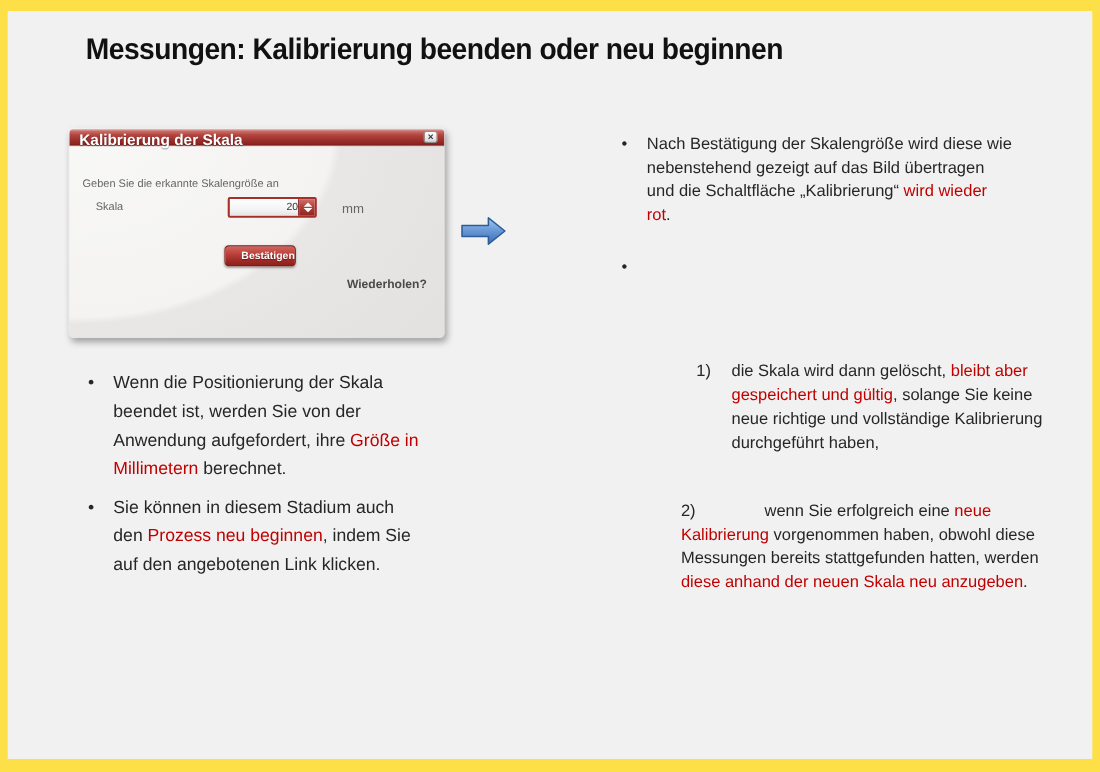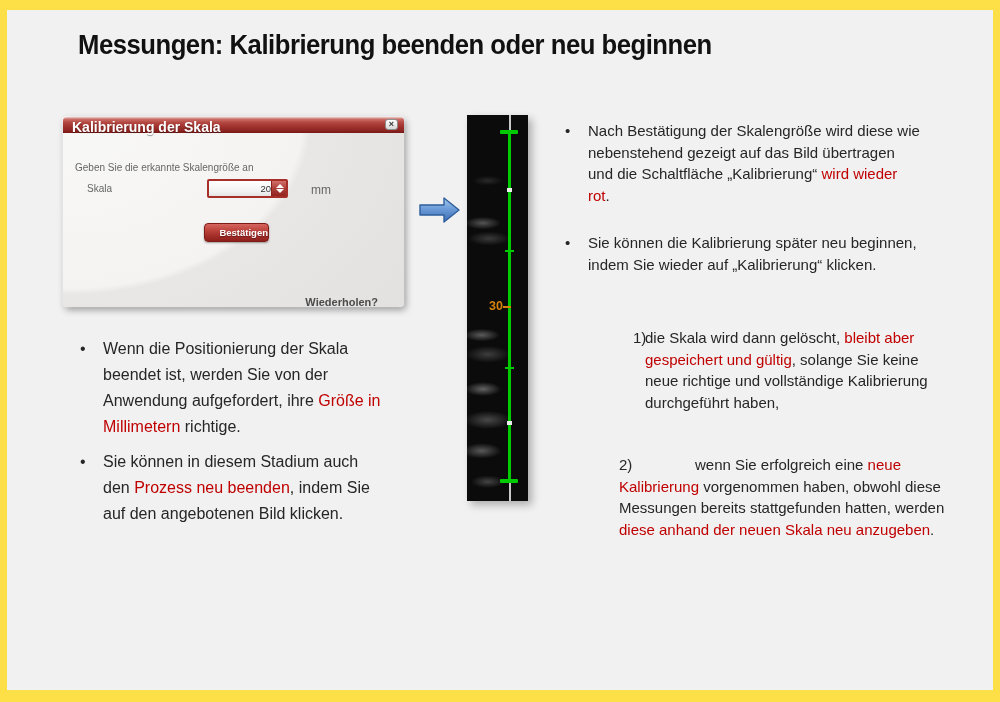--- a/index.html
+++ b/index.html
@@ -26,21 +26,21 @@
     font-size:9.5px;color:#333;padding:2px 0 0 3px;text-align:right;}
   .spin-buttons{position:absolute;right:0;top:0;bottom:0;width:15px;background:linear-gradient(180deg,#d2706b 0%,#b0423c 45%,#92241f 100%);border-left:1px solid #8c1f1b;}
   .spin-up,.spin-down{position:absolute;left:3.5px;width:0;height:0;border-left:4px solid transparent;border-right:4px solid transparent;}
   .spin-up{top:3px;border-bottom:4px solid #fff;}
   .spin-down{bottom:3px;border-top:4px solid #fff;}
   .dialog-unit{position:absolute;left:232px;top:66px;font-size:12px;color:#666;margin-left:16px;}
   .confirm-btn{position:absolute;left:141px;top:106px;width:65px;height:19px;border:1px solid #7e1b17;border-radius:4px;
     background:linear-gradient(180deg,#d4655e 0%,#bb423b 40%,#a02a25 75%,#8e211d 100%);
     color:#fff;font-size:9.5px;font-weight:bold;text-align:right;line-height:17px;text-shadow:0 1px 1px rgba(0,0,0,.4);
     box-shadow:0 1px 2px rgba(0,0,0,.35);cursor:default;}
-  .repeat-link{position:absolute;right:26px;top:136px;font-size:11px;font-weight:bold;color:#4b4b4b;cursor:default;margin-top:43px;}
+  .repeat-link{position:absolute;right:16px;top:136px;font-size:11px;font-weight:bold;color:#4b4b4b;cursor:default;}
 
   
   .flow-arrow{position:absolute;left:412px;top:186px;width:42px;height:28px;}
 
   
   .ultrasound{position:absolute;left:460px;top:105px;width:61px;height:386px;
     box-shadow:4px 4px 8px rgba(0,0,0,.28);
     background:
       radial-gradient(22px 7px at 34% 17%, rgba(110,110,110,.30), transparent 70%),
       radial-gradient(26px 9px at 26% 28%, rgba(185,185,185,.42), transparent 70%),
@@ -63,21 +63,21 @@
 
   
   .txt{color:#262626;}
   .red{color:#c00000;}
   .bullet-item{position:absolute;}
   .bullet-dot{position:absolute;left:-23px;top:0;}
   .left-col .bullet-item{width:278px;font-size:16px;line-height:26px;}
   .right-col .bullet-item{width:334px;font-size:15px;line-height:21.5px;}
   .numbered-item{position:absolute;font-size:15px;line-height:21.5px;}
   .numbered-item .num-hang{position:absolute;left:0;top:0;}
-  .numbered-item .num-body{margin-left:12px;width:290px;}
+  .numbered-item .num-body{margin-left:32px;width:290px;}
   .numbered-item.tabbed{width:334px;}
   .numbered-item.tabbed .num-inline{display:inline-block;width:76px;}
 </style>
 </head>
 <body>
 
 <div class="stage">
   <div class="slide">
 
     <div class="slide-title">Messungen: Kalibrierung beenden oder neu beginnen</div>
@@ -105,52 +105,39 @@
       <defs>
         <linearGradient id="ag" x1="0" y1="0" x2="0" y2="1">
           <stop offset="0" stop-color="#a8cbf0"></stop>
           <stop offset="0.45" stop-color="#6c9bd8"></stop>
           <stop offset="1" stop-color="#3c6cb4"></stop>
         </linearGradient>
       </defs>
       <polygon points="1,9 25,9 25,2 40,14 25,26 25,19 1,19" fill="url(#ag)" stroke="#2d5e9b" stroke-width="1.4" stroke-linejoin="round"></polygon>
     </svg>
 
-    <div class="ultrasound">
-      <div class="us-whiteline"></div>
-      <div class="us-greenline"></div>
-      <div class="us-tbar top"></div>
-      <div class="us-tbar bottom"></div>
-      <div class="us-dot" style="top:73px"></div>
-      <div class="us-tick" style="top:135px"></div>
-      <div class="us-orangetick"></div>
-      <div class="us-tick" style="top:252px"></div>
-      <div class="us-dot" style="top:306px"></div>
-      <div class="us-scale-label">30</div>
-    </div>
 
     <div class="left-col txt">
       <div class="bullet-item" style="left:96px;top:326px">
         <span class="bullet-dot">•</span>
-        <span><span>Wenn die Positionierung der Skala beendet ist, werden Sie von der Anwendung aufgefordert, ihre </span><span class="red">Größe in Millimetern</span><span> richtige.</span></span>
+        <span><span>Wenn die Positionierung der Skala beendet ist, werden Sie von der Anwendung aufgefordert, ihre </span><span class="red">Größe in Millimetern</span><span> berechnet.</span></span>
       </div>
       <div class="bullet-item" style="left:96px;top:439px">
         <span class="bullet-dot">•</span>
-        <span><span>Sie können in diesem Stadium auch den </span><span class="red">Prozess neu beenden</span><span>, indem Sie auf den angebotenen Bild klicken.</span></span>
+        <span><span>Sie können in diesem Stadium auch den </span><span class="red">Prozess neu beginnen</span><span>, indem Sie auf den angebotenen Link klicken.</span></span>
       </div>
     </div>
 
     <div class="right-col txt">
       <div class="bullet-item" style="left:581px;top:110px">
         <span class="bullet-dot">•</span>
         <span><span>Nach Bestätigung der Skalengröße wird diese wie nebenstehend gezeigt auf das Bild übertragen und die Schaltfläche „Kalibrierung“ </span><span class="red">wird wieder rot</span><span>.</span></span>
       </div>
       <div class="bullet-item" style="left:581px;top:222px">
         <span class="bullet-dot">•</span>
-        <span><span>Sie können die Kalibrierung später neu beginnen, indem Sie wieder auf „Kalibrierung“ klicken.</span></span>
       </div>
 
       <div class="numbered-item txt" style="left:626px;top:317px">
         <span class="num-hang">1)</span>
         <div class="num-body"><span>die Skala wird dann gelöscht, </span><span class="red">bleibt aber gespeichert und gültig</span><span>, solange Sie keine neue richtige und vollständige Kalibrierung durchgeführt haben,</span></div>
       </div>
 
       <div class="numbered-item tabbed txt" style="left:612px;top:444px">
         <span class="num-inline">2)</span><span><span>wenn Sie erfolgreich eine </span><span class="red">neue Kalibrierung</span><span> vorgenommen haben, obwohl diese Messungen bereits stattgefunden hatten, werden </span><span class="red">diese anhand der neuen Skala neu anzugeben</span><span>.</span></span>
       </div>

